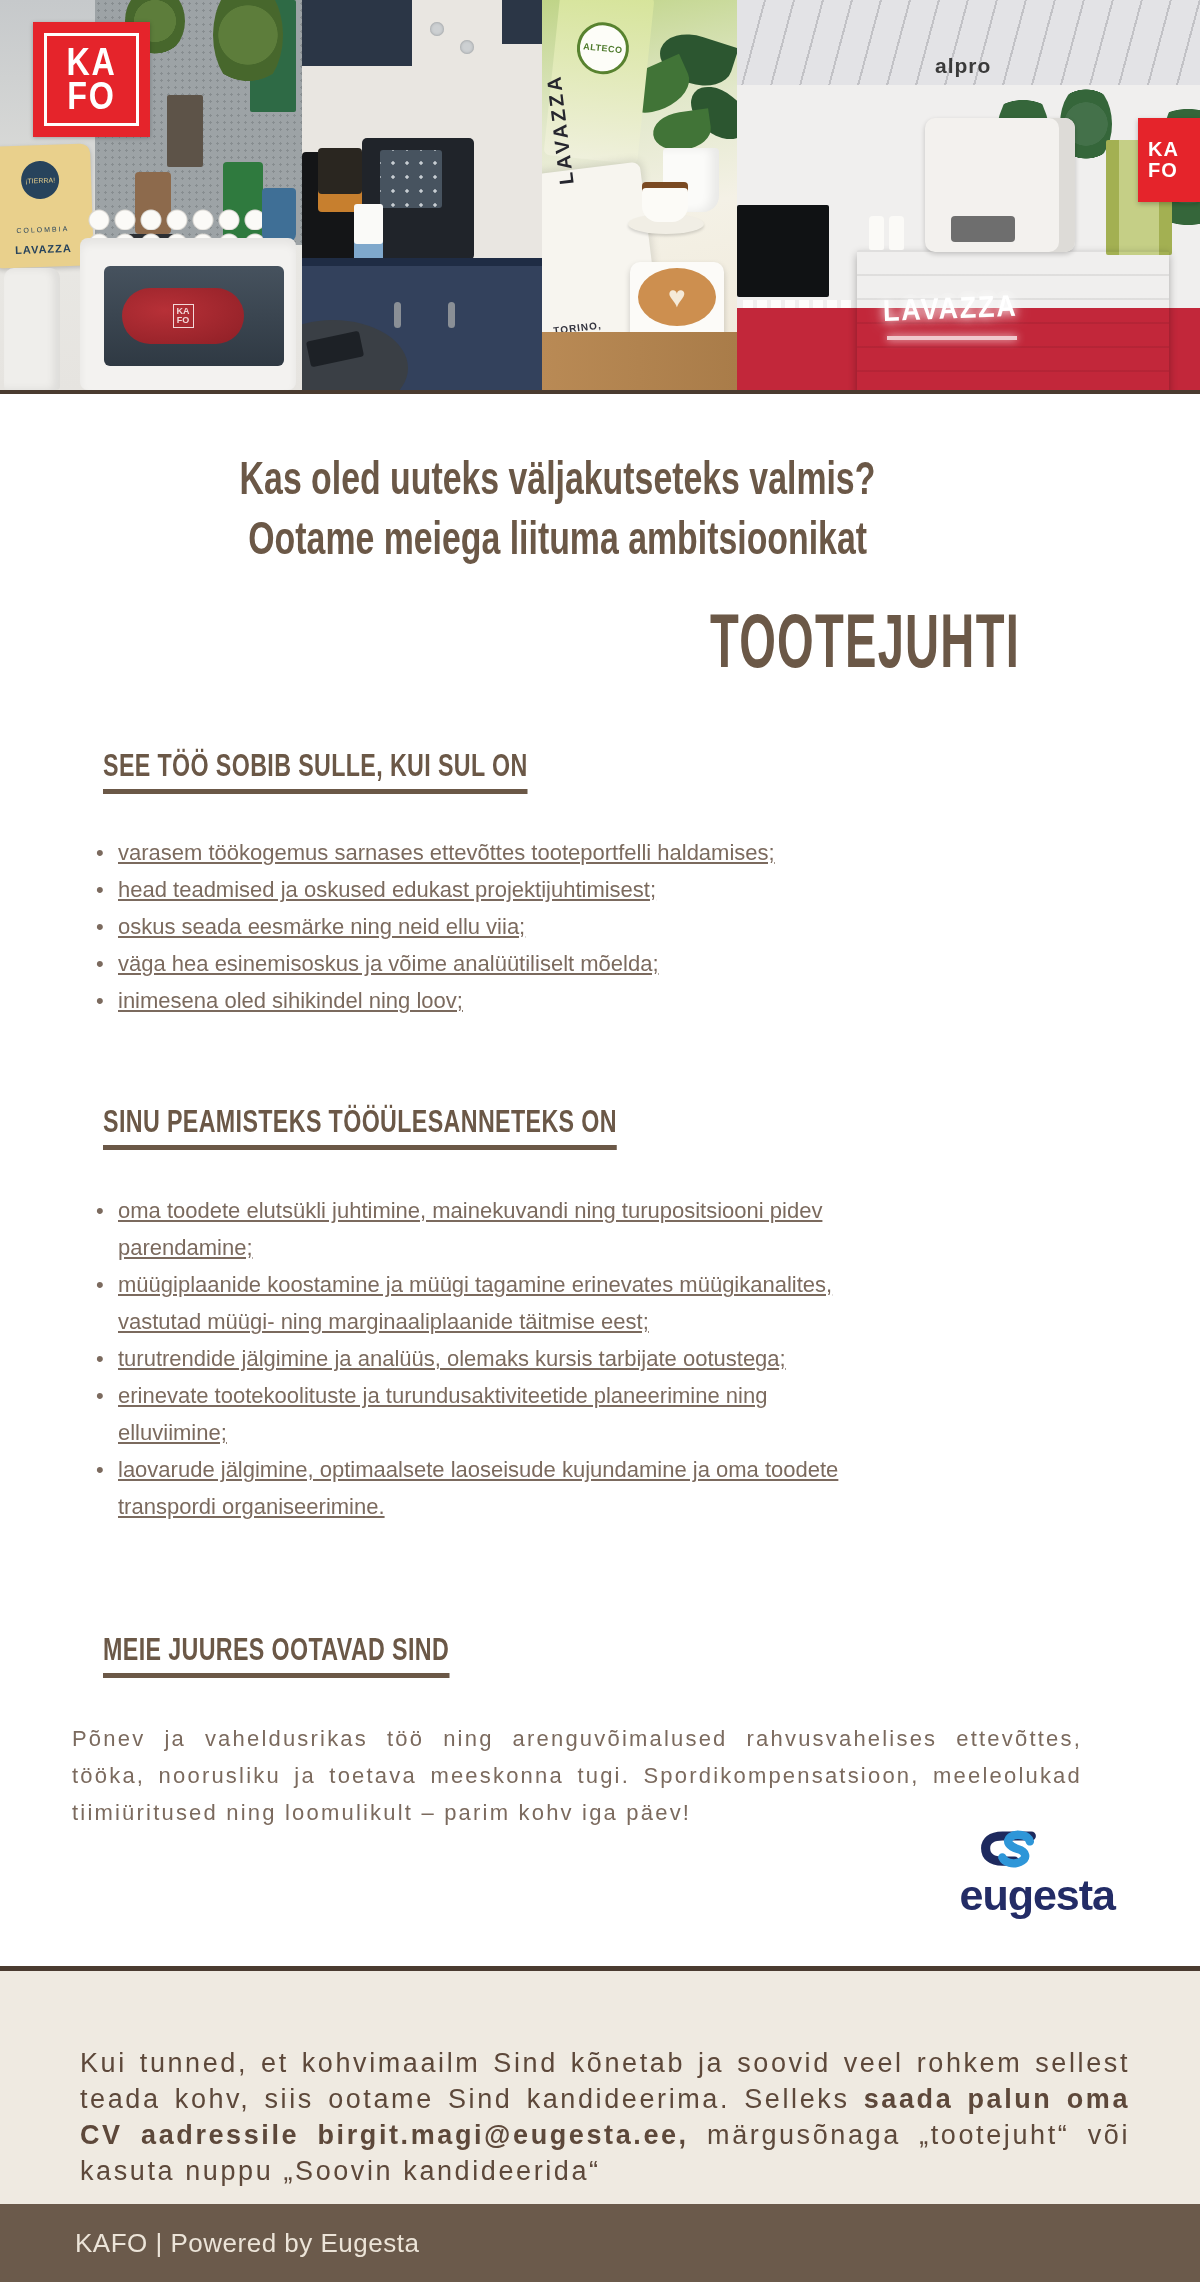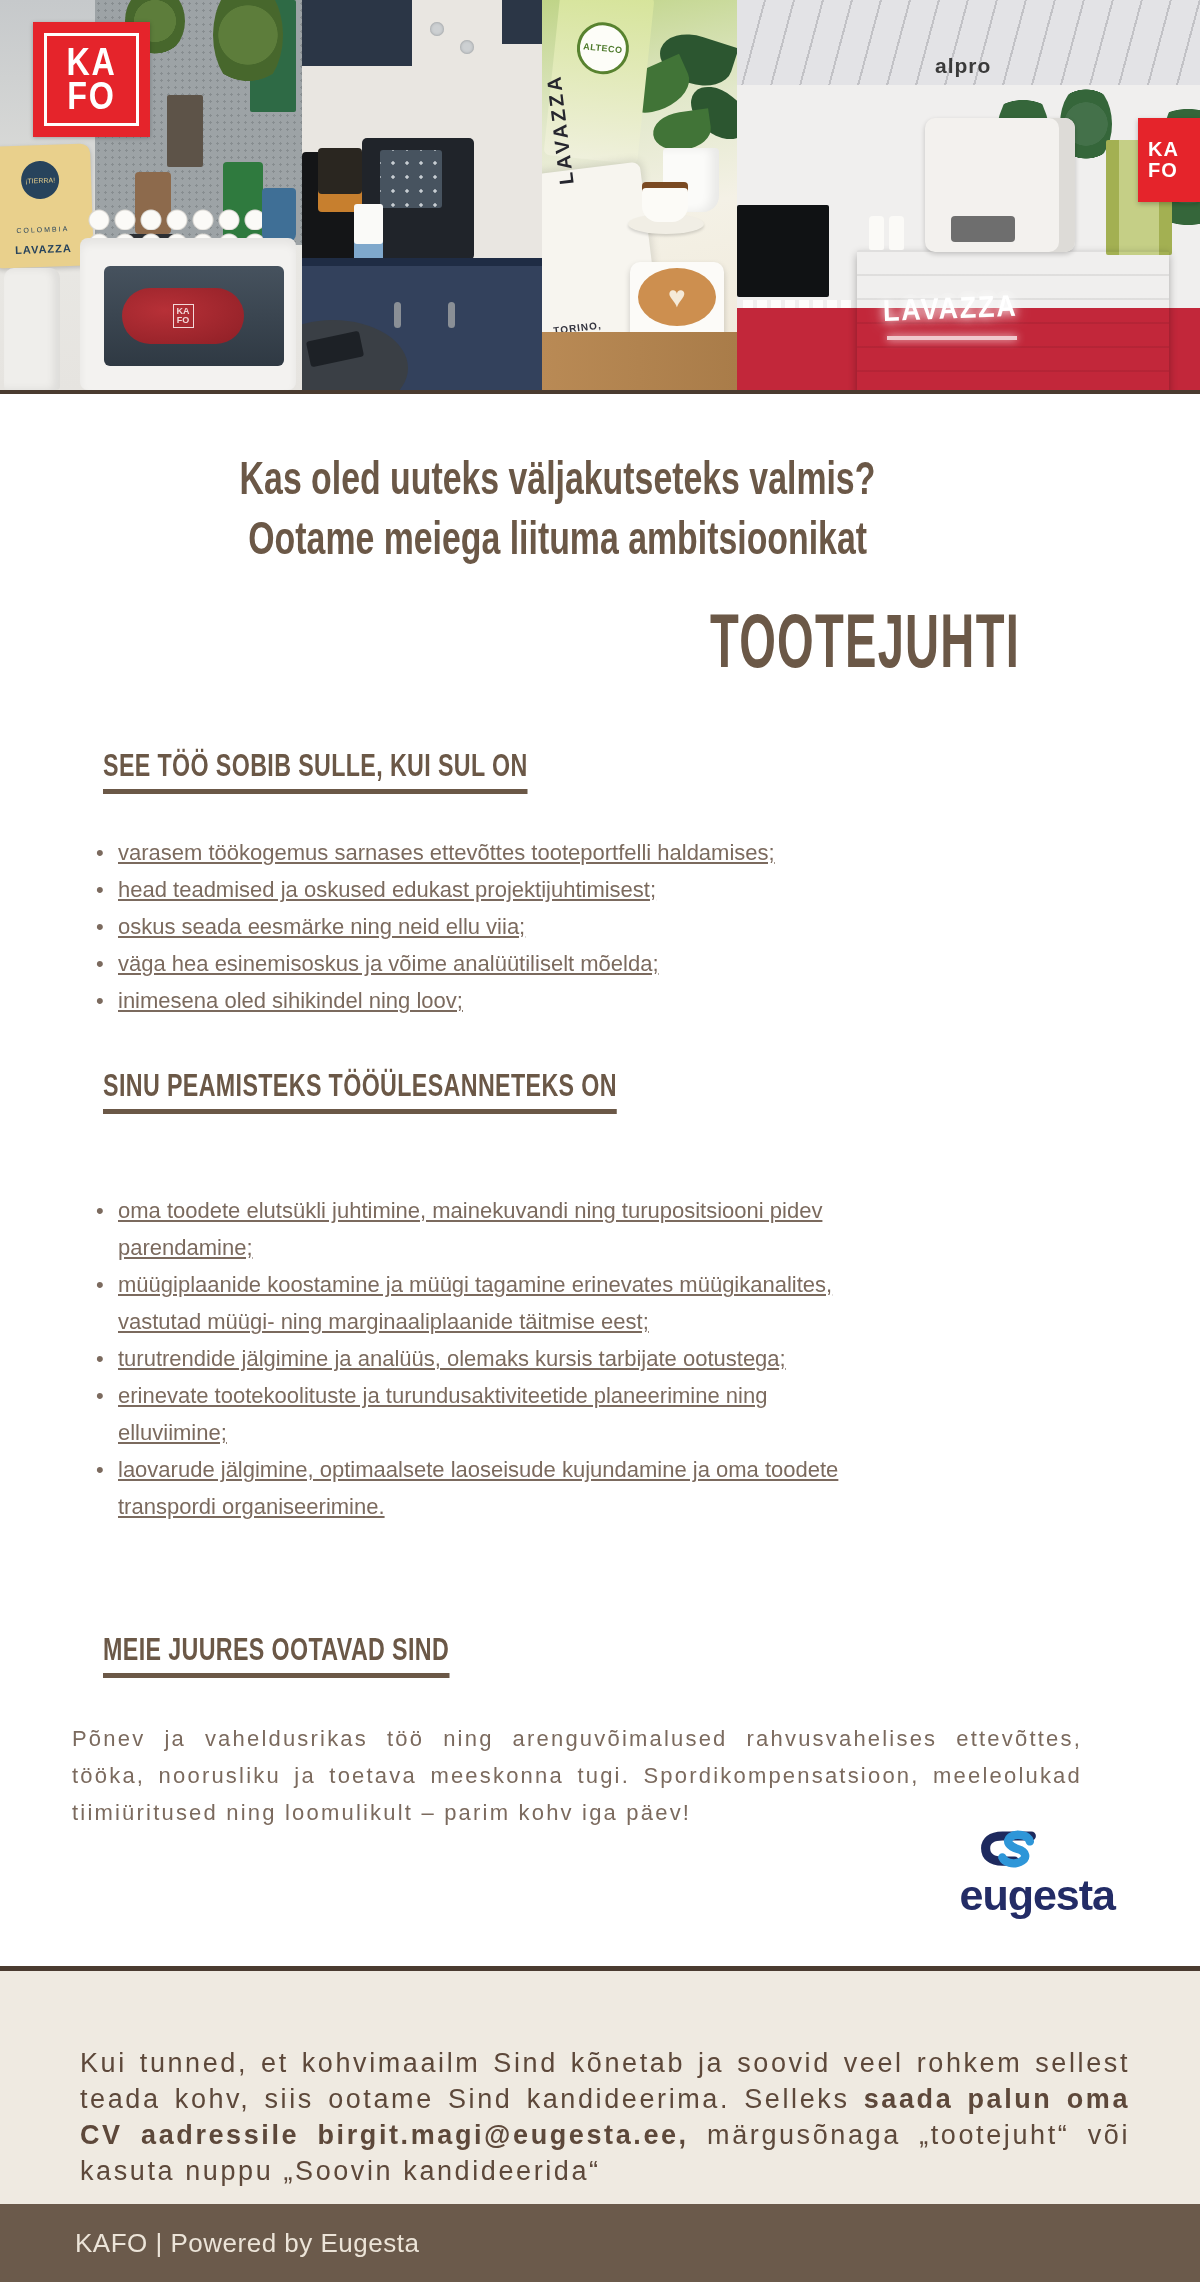--- a/index.html
+++ b/index.html
@@ -100,21 +100,21 @@
 
   .intro { position:absolute; left:0; top:448px; width:1115px; text-align:center; }
   .intro .line { display:block; font-size:47px; line-height:60px; }
   .intro .line > span { display:inline-block; transform:scaleX(.72); transform-origin:50% 50%; font-weight:bold; white-space:nowrap; }
   .job-title { display:block; margin-top:34px; font-size:76px; line-height:78px;text-align:right; }
   .job-title > span { display:inline-block; transform:scaleX(.62); transform-origin:50% 50%; font-weight:bold; letter-spacing:2px; white-space:nowrap; }
 
   .sec-head { position:absolute; left:72px; font-size:31px; line-height:36px;margin-left:31px; }
   .sec-head > span { display:inline-block; transform:scaleX(.75); transform-origin:0 50%; font-weight:bold; white-space:nowrap; letter-spacing:.5px; border-bottom:5px solid #6b5847; padding-bottom:5px; }
   #sec1 { top:748px; }
-  #sec2 { top:1068px; }
+  #sec2 { top:1104px; }
   #sec3 { top:1632px; }
 
   .blist { position:absolute; left:94px; width:780px; list-style:none; color:#7b6a5e; font-size:22px; line-height:37px;text-decoration:underline; }
   .blist li { position:relative; padding-left:24px; }
   .blist li::before { content:"•"; position:absolute; left:2px; top:0; color:#7b6a5e; }
   #list1 { top:834px; }
   #list2 { top:1192px; }
 
   .offer-par { position:absolute; left:72px; top:1720px; width:1010px; color:#7b6a5e; font-size:22px; line-height:37px; letter-spacing:2.2px; text-align:justify; }
 

